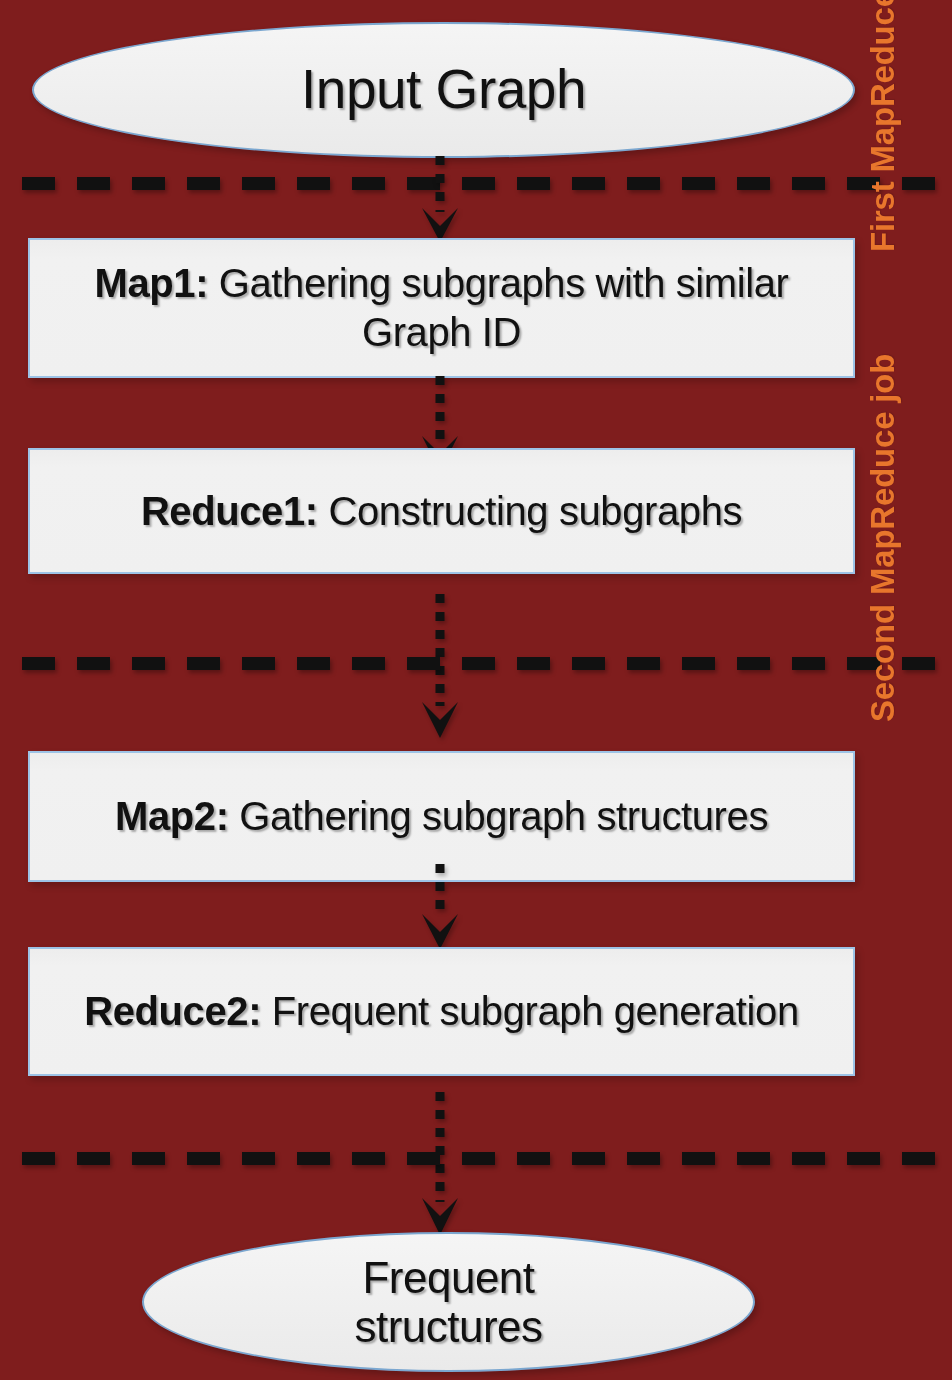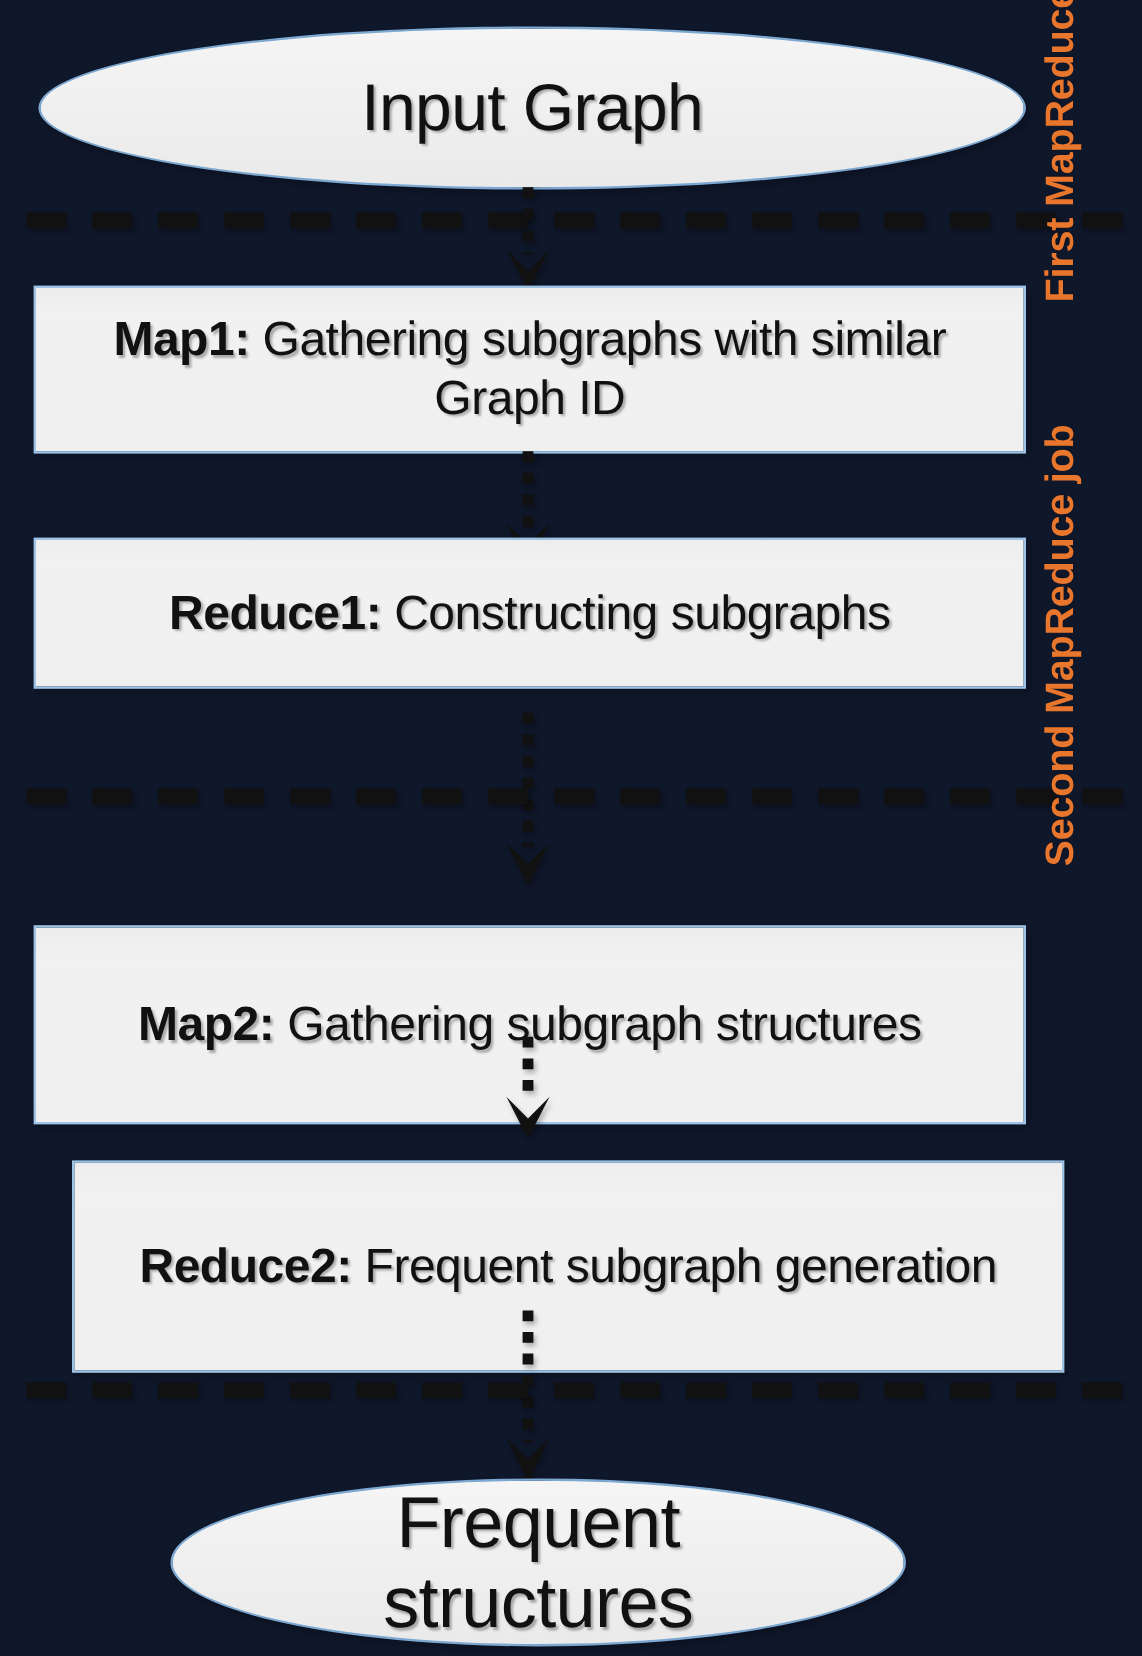--- a/index.html
+++ b/index.html
@@ -9,21 +9,21 @@
     background: #ffffff;
   }
   body {
     font-family: "Liberation Sans", sans-serif;
   }
 
   #diagram {
     position: relative;
     width: 952px;
     height: 1380px;
-    background: #0f172a;
+    background: #7f1d1d;
     overflow: hidden;
   }
 
   
   .terminator {
     position: absolute;
     box-sizing: border-box;
     border: 2px solid #7BA7D0;
     border-radius: 50%;
     background: #F1F1F1;
@@ -53,21 +53,21 @@
     font-size: 55px;
   }
 
   #ellipse-output {
     left: 142px;
     top: 1232px;
     width: 613px;
     height: 140px;
   }
   #ellipse-output .term-text {
-    font-size: 60px;
+    font-size: 44px;
   }
 
   
   .process-box {
     position: absolute;
     box-sizing: border-box;
     left: 28px;
     width: 827px;
     border: 2px solid #9DC3E6;
     background: #F0F0F0;
@@ -85,22 +85,22 @@
     letter-spacing: -0.4px;
     text-shadow: 2px 2px 2px rgba(0,0,0,0.30);
     padding: 0 32px;
   }
   .process-box .box-text b {
     font-weight: 700;
   }
 
   #box-map1    { top: 238px;  height: 140px; }
   #box-reduce1 { top: 448px;  height: 126px; }
-  #box-map2    { top: 771px;  height: 166px; }
-  #box-reduce2 { top: 967px;  height: 177px; margin-left: 32px; }
+  #box-map2    { top: 751px;  height: 131px; }
+  #box-reduce2 { top: 947px;  height: 129px; }
 
   
   .separator {
     position: absolute;
     left: 22px;
     width: 918px;
     height: 13px;
     background-image: repeating-linear-gradient(
         to right,
         #111111 0px, #111111 33px,

